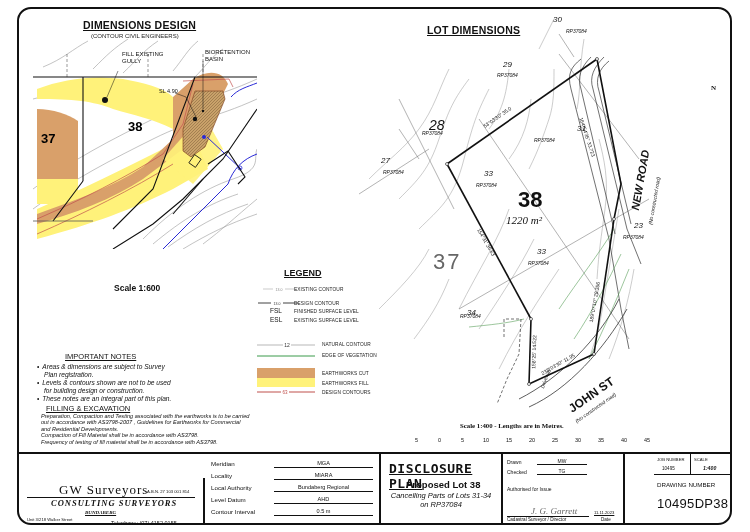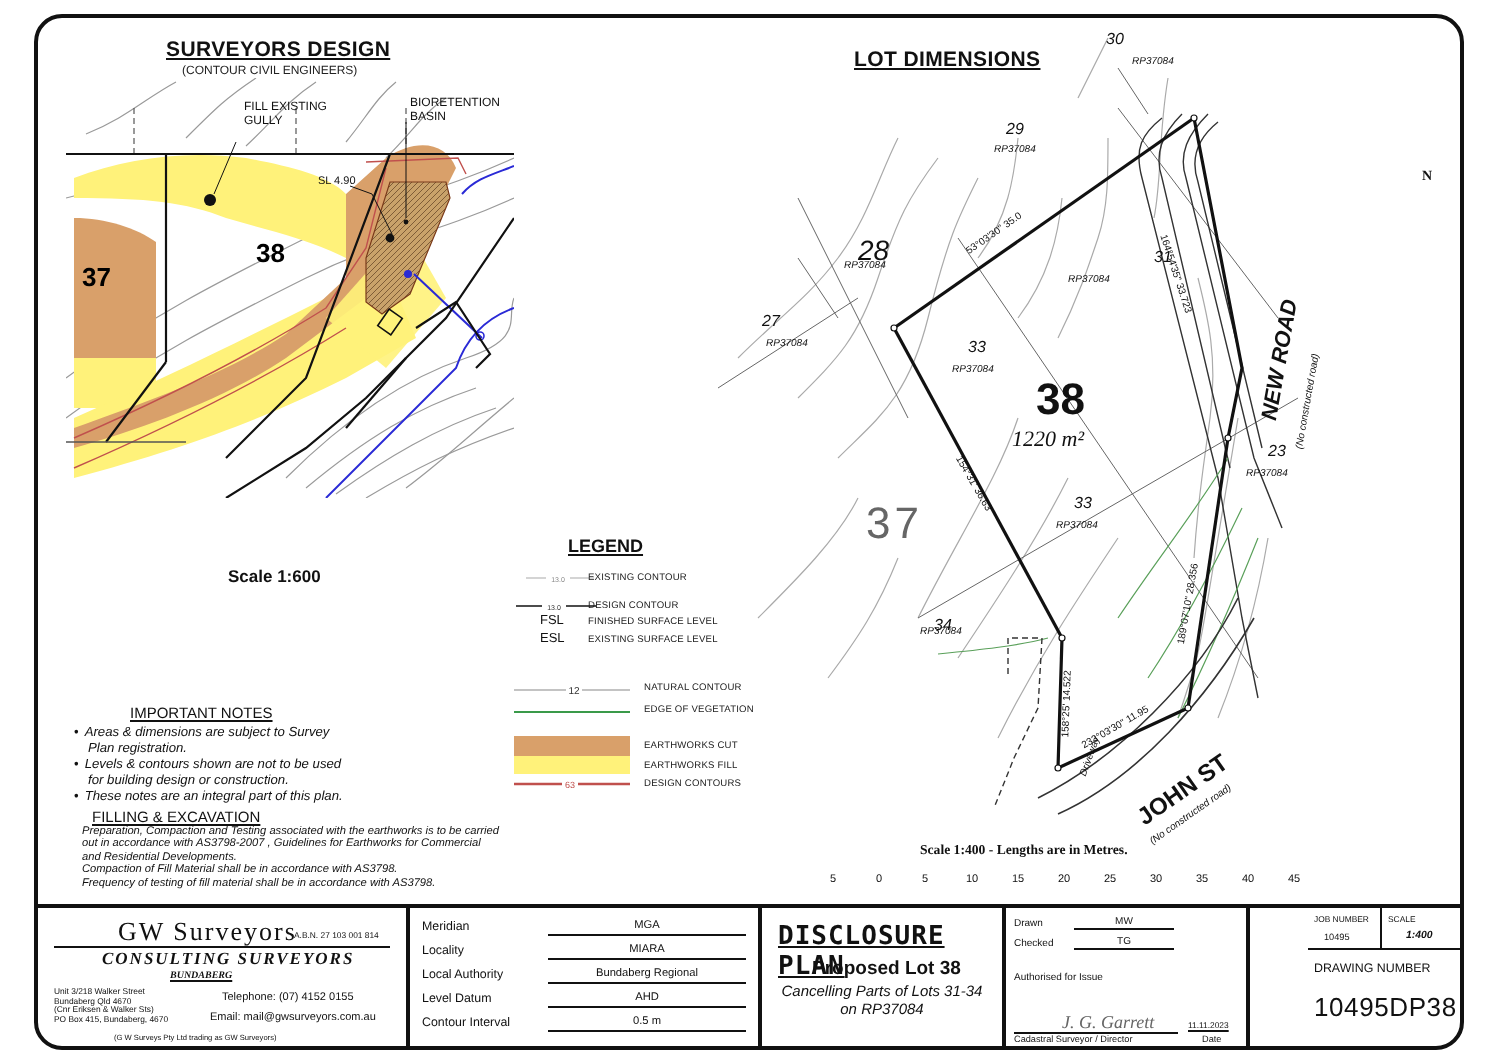--- a/index.html
+++ b/index.html
@@ -61,21 +61,21 @@
 
   .scale-caption { position: absolute; font-family: "Liberation Serif", serif; font-weight: bold; font-size: 6.8px; }
   .scale-num { position: absolute; font-size: 5.5px; }
   .ew-scale { position: absolute; font-size: 8.5px; font-weight: bold; font-family: "Liberation Sans", sans-serif; }
 </style>
 </head>
 <body>
 
 <div class="sheet">
 
-  <div class="panel-title" style="left:64px; top:10px;">SURVEYORS DESIGN</div>
+  <div class="panel-title" style="left:64px; top:10px;">DIMENSIONS DESIGN</div>
   <div class="panel-sub" style="left:72px; top:24px;">(CONTOUR CIVIL ENGINEERS)</div>
 
   <svg class="drawing" style="left:14px; top:30px;" width="224" height="210" viewBox="0 0 224 210">
 
     <g stroke="#9a9a9a" stroke-width="0.6" fill="none">
       <path d="M10 28 C 30 20, 40 10, 55 2"></path>
       <path d="M60 30 C 75 15, 80 10, 95 0"></path>
       <path d="M90 34 C 105 20, 110 12, 125 2"></path>
       <path d="M140 32 C 150 20, 155 10, 165 2"></path>
       <path d="M160 40 C 175 25, 178 18, 190 10"></path>
@@ -348,21 +348,21 @@
   <div class="scale-num" style="left:487px; top:428px;">15</div>
   <div class="scale-num" style="left:510px; top:428px;">20</div>
   <div class="scale-num" style="left:533px; top:428px;">25</div>
   <div class="scale-num" style="left:556px; top:428px;">30</div>
   <div class="scale-num" style="left:579px; top:428px;">35</div>
   <div class="scale-num" style="left:602px; top:428px;">40</div>
   <div class="scale-num" style="left:625px; top:428px;">45</div>
 
   <div class="tb">
 
-    <div class="tb-cell" style="left:0; width:186px;">
+    <div class="tb-cell" style="left:0; width:186px;margin-top:24px;">
       <div class="company-name" style="left:40px; top:4px;">GW  Surveyors</div>
       <div class="abn" style="left:128px; top:11px;">A.B.N. 27 103 001 814</div>
       <div class="abs" style="left:8px; top:19px; width:168px; border-top:1px solid #111;"></div>
       <div class="company-sub" style="left:32px; top:20px;">CONSULTING   SURVEYORS</div>
       <div class="company-city" style="left:66px; top:32px;">BUNDABERG</div>
       <div class="addr" style="left:8px; top:40px;">
         <div>Unit 3/218 Walker Street</div>
         <div>Bundaberg Qld 4670</div>
         <div>(Cnr Eriksen &amp; Walker Sts)</div>
         <div>PO Box 415, Bundaberg, 4670</div>

